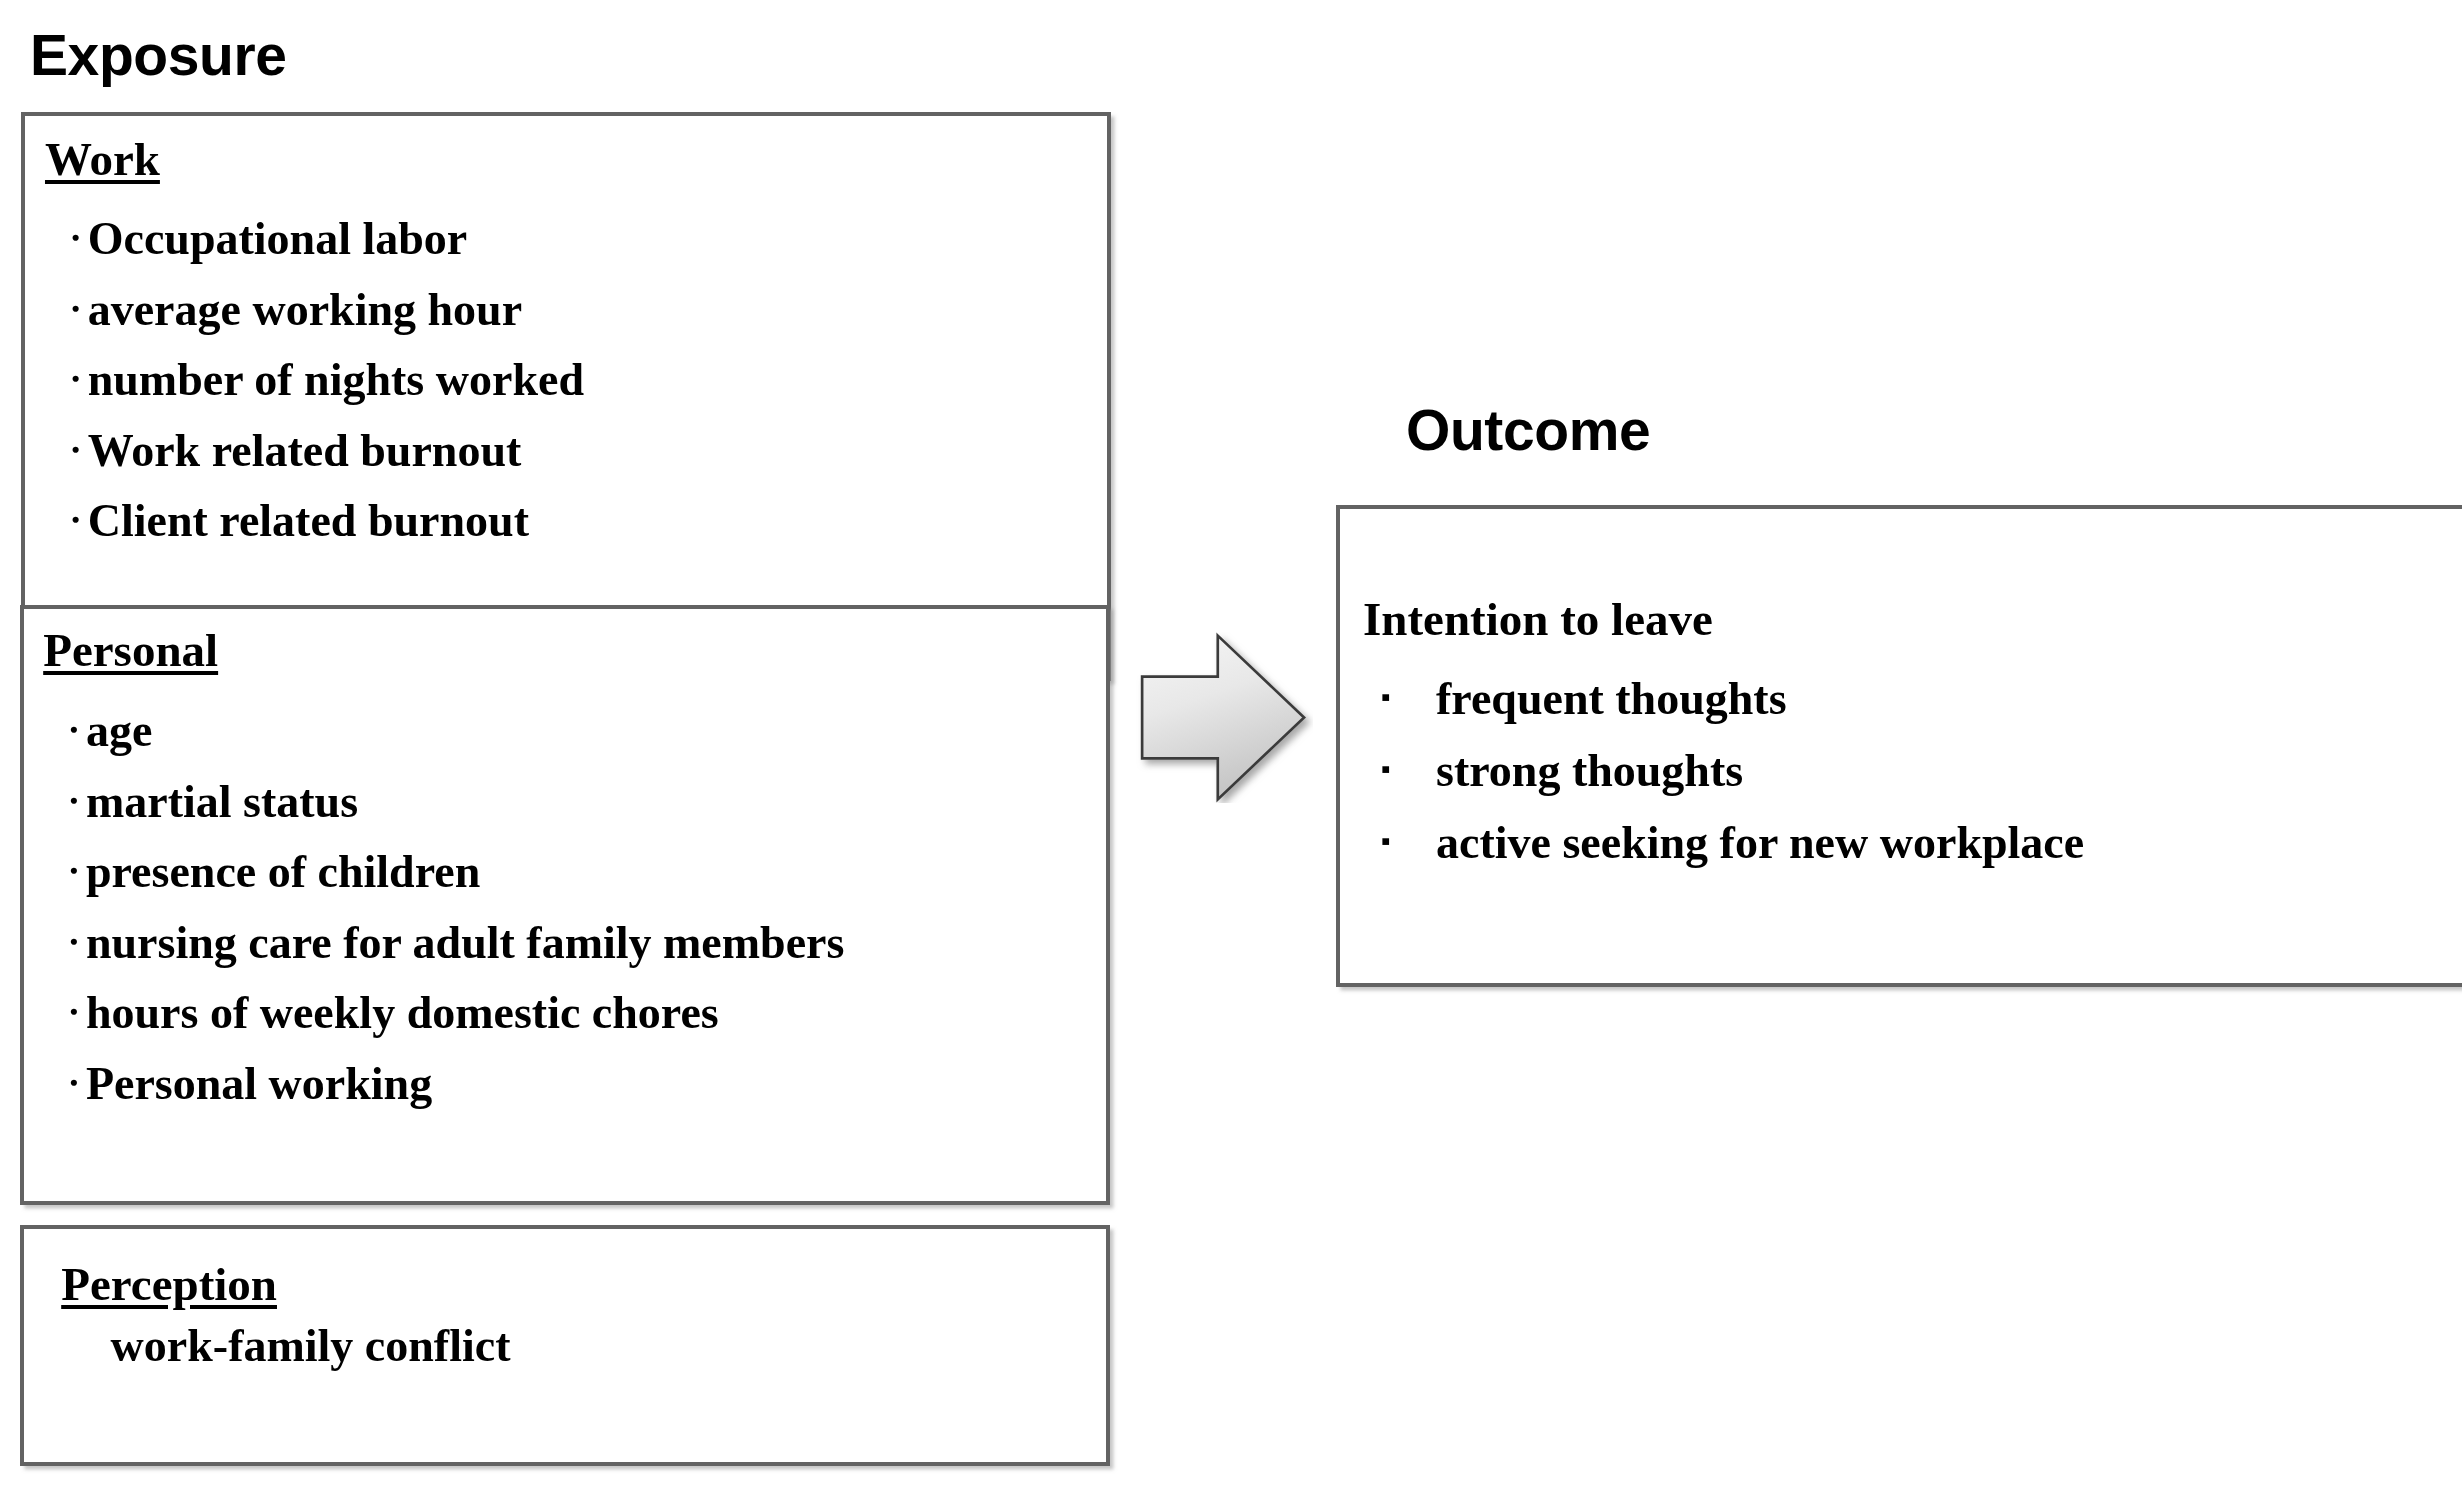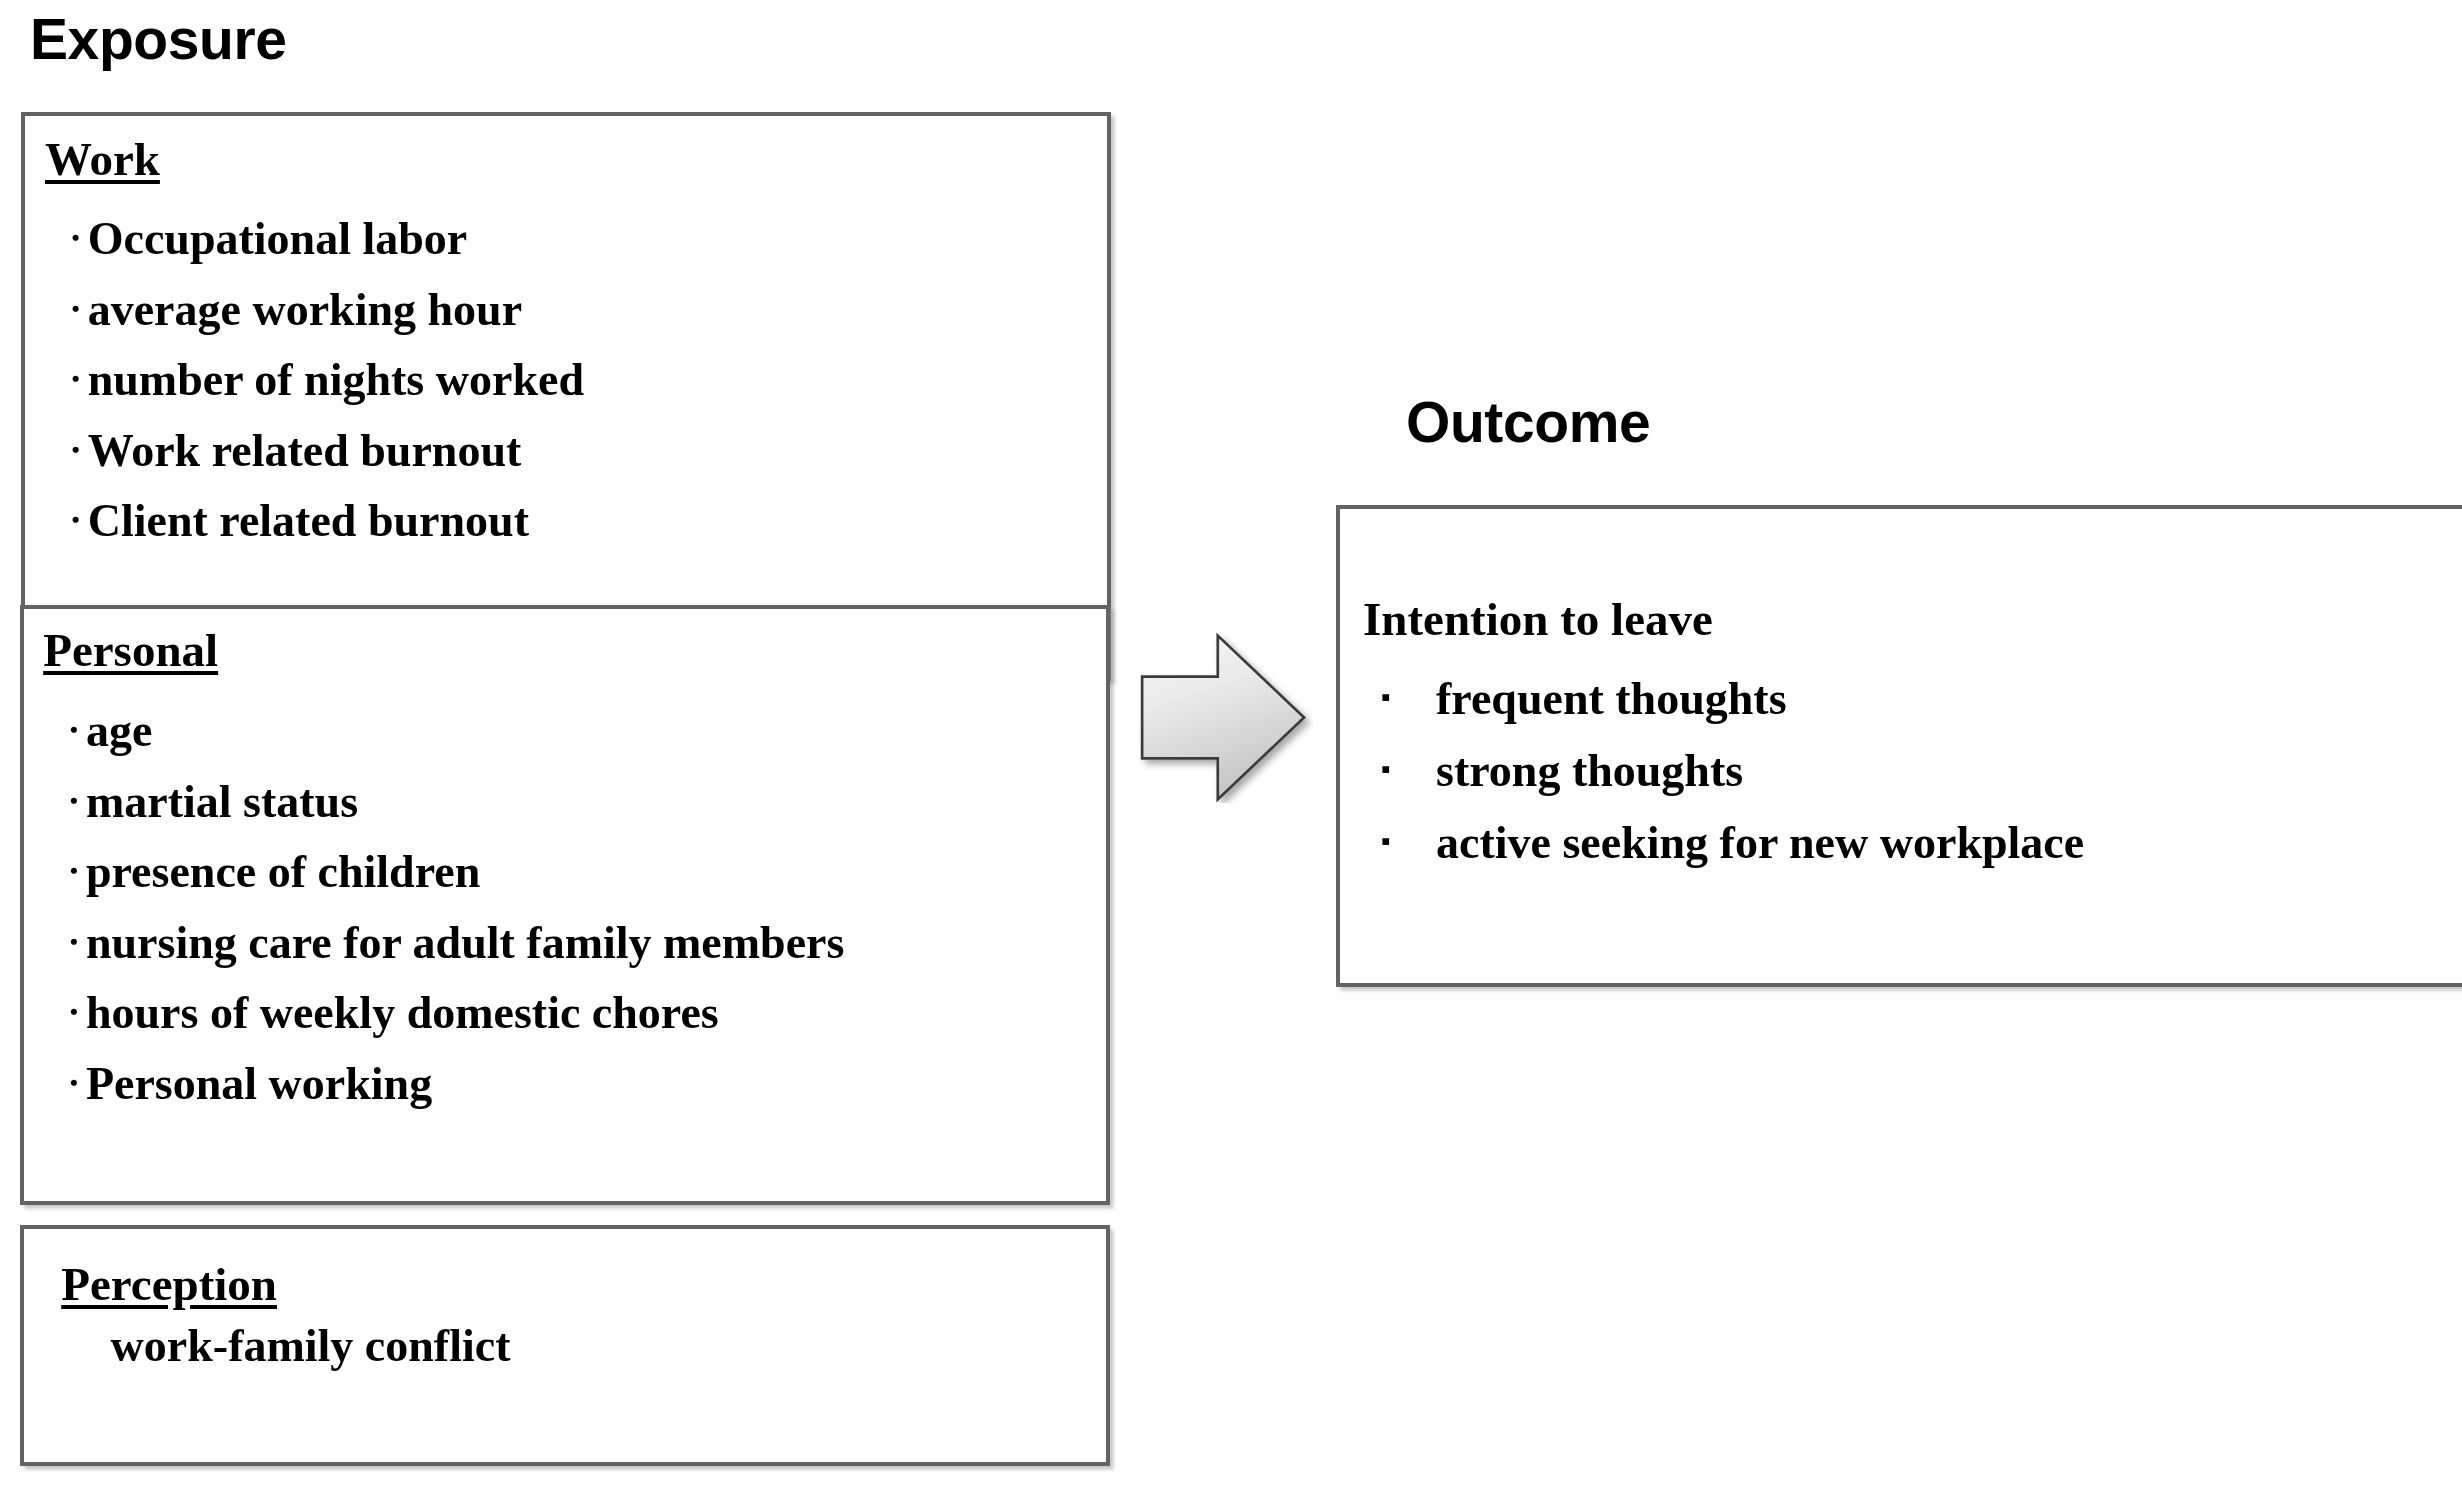--- a/index.html
+++ b/index.html
@@ -19,23 +19,24 @@
   
   .col-heading {
     position: absolute;
     font-family: "Liberation Sans", "DejaVu Sans", sans-serif;
     font-weight: bold;
     font-size: 57px;
     line-height: 1;
     color: #000000;
     white-space: nowrap;
     letter-spacing: -0.4px;
+    margin-top: 16px;
   }
   #exposure-heading { left: 30px;   top: 10.7px; }
-  #outcome-heading  { left: 1406px; top: 394px; }
+  #outcome-heading  { left: 1406px; top: 386px; }
 
   
   .box {
     position: absolute;
     box-sizing: border-box;
     background: #ffffff;
     border: 4.5px solid #636363;
     box-shadow: 3.6px 3.6px 3.6px rgba(150,150,150,0.55);
   }
   #box-work       { left: 21.4px;   top: 112px;  width: 1090px; height: 569px; }

